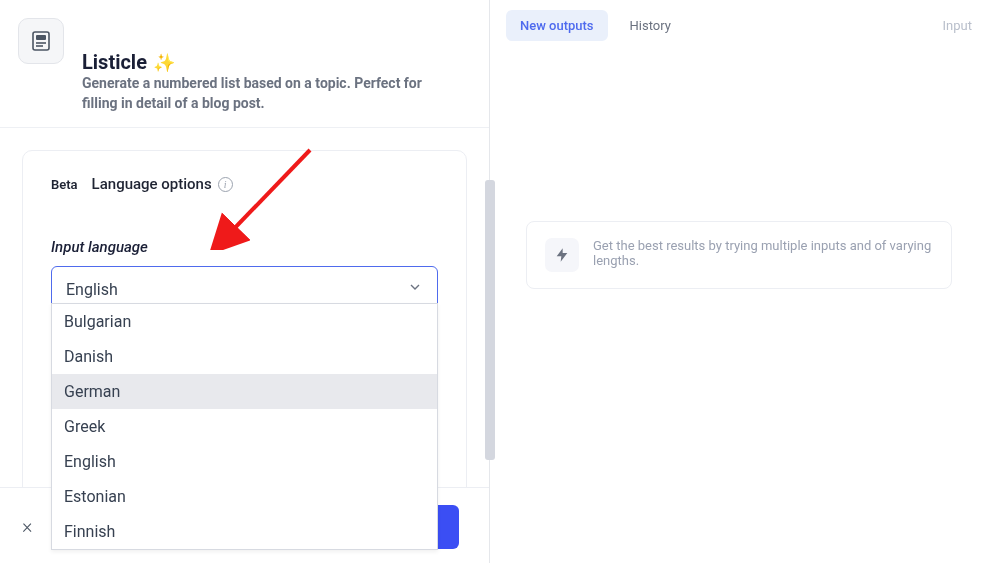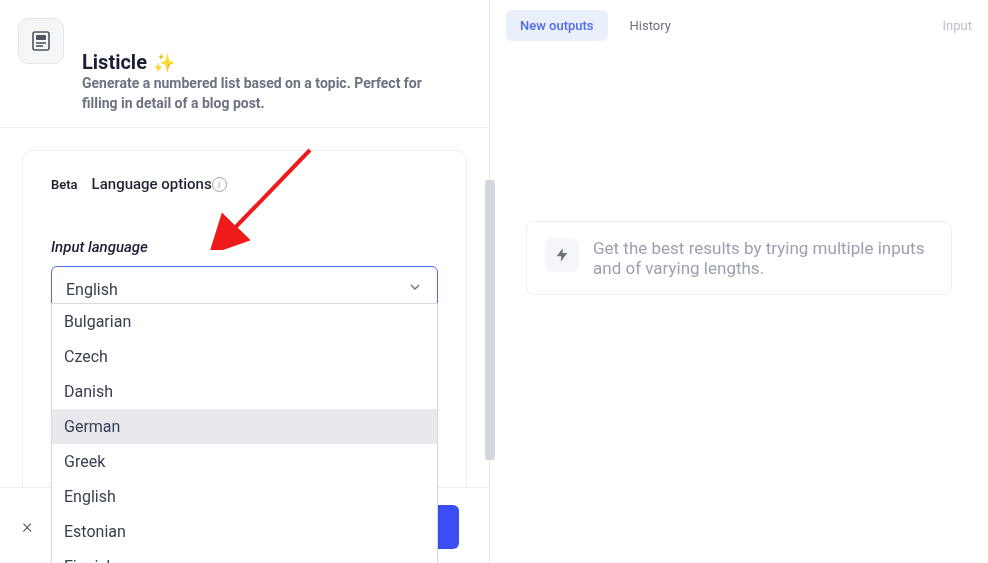--- a/index.html
+++ b/index.html
@@ -77,20 +77,21 @@
   font-size: 13px;
   font-weight: 600;
   color: #1f2433;
 }
 .lang-opt {
   font-size: 15px;
   font-weight: 500;
   color: #1f2433;
   display: flex;
   align-items: center;
+  gap: 6px;
 }
 .info-icon {
   display: inline-flex;
   align-items: center;
   justify-content: center;
   width: 15px;
   height: 15px;
   border: 1.2px solid #9ca3af;
   border-radius: 50%;
   font-size: 10px;
@@ -231,21 +232,21 @@
   flex-shrink: 0;
 }
 .bolt-box svg { width: 16px; height: 16px; fill: #6b7280; }
 .prompt-text h3 {
   font-size: 15px;
   font-weight: 500;
   color: #50586b;
   margin-bottom: 4px;
 }
 .prompt-text p {
-  font-size: 17px;
+  font-size: 13px;
   color: #9aa1b1;
 }
 .arrow-annotation {
   position: absolute;
   left: 210px;
   top: 140px;
   z-index: 50;
   pointer-events: none;
 }
 </style>
@@ -287,21 +288,20 @@
         <span>English</span>
         <span class="chevron">
           <svg width="16" height="16" viewBox="0 0 24 24" fill="none" stroke="currentColor" stroke-width="2">
               <polyline points="6 9 12 15 18 9"></polyline>
             </svg>
         </span>
       </div>
 
       <div class="dropdown" id="dropdown">
           <div class="dropdown-item">Bulgarian</div>
-          <div class="dropdown-item">Czech</div>
           <div class="dropdown-item">Danish</div>
           <div class="dropdown-item hover">German</div>
           <div class="dropdown-item">Greek</div>
           <div class="dropdown-item">English</div>
           <div class="dropdown-item">Estonian</div>
           <div class="dropdown-item">Finnish</div>
         </div>
     </div>
 
     <div class="gen-btn"></div>

